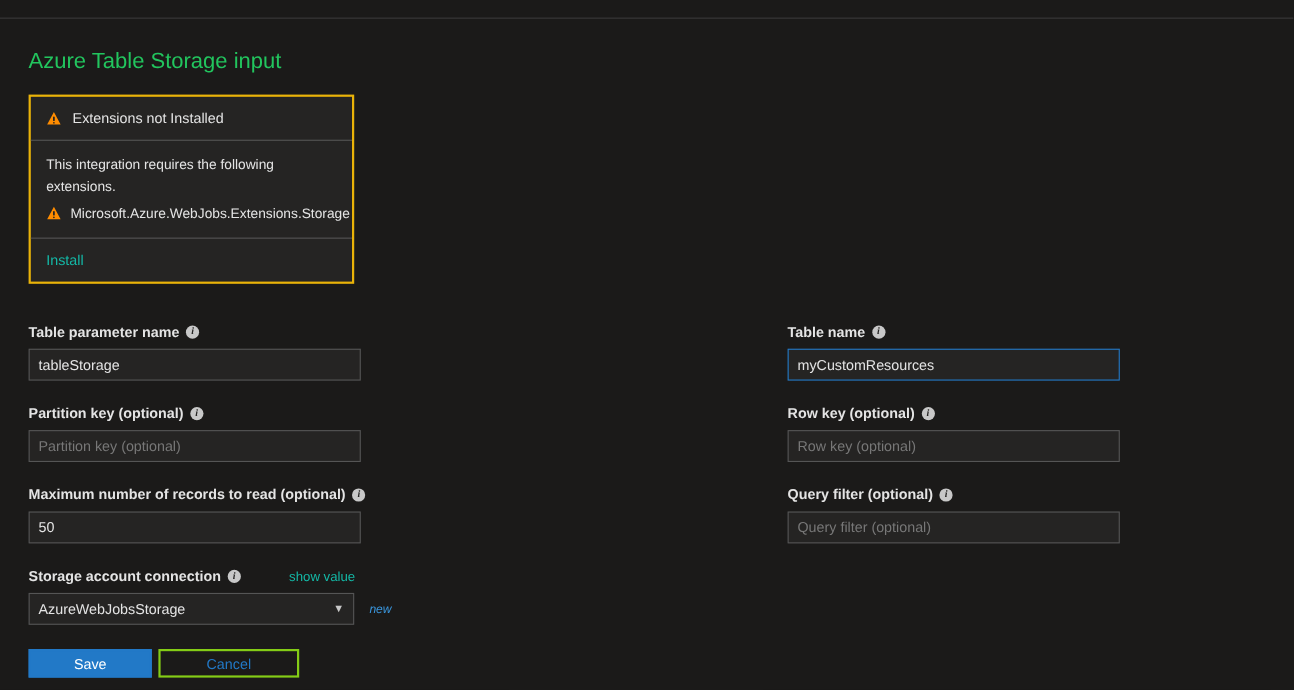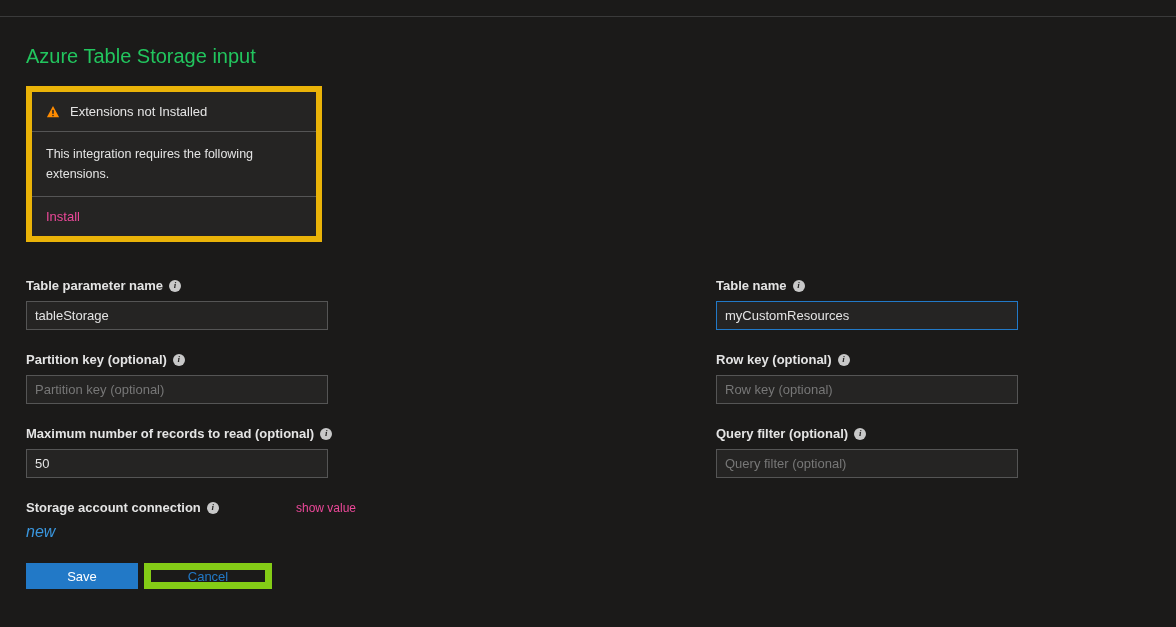--- a/index.html
+++ b/index.html
@@ -24,21 +24,21 @@
       padding: 28px 26px 20px 26px;
     }
     .page-title {
       font-size: 20px;
       font-weight: 400;
       color: #22c55e;
       margin-bottom: 18px;
     }
     .ext-card {
       width: 296px;
-      border: 6px solid #eab308;
+      border: 2px solid #eab308;
       background: #252423;
     }
     .ext-header {
       padding: 12px 14px;
       border-bottom: 1px solid #555;
       display: flex;
       align-items: center;
       gap: 10px;
     }
     .ext-body {
@@ -50,32 +50,32 @@
     .ext-body-line {
       display: flex;
       align-items: center;
       gap: 8px;
       margin-top: 4px;
     }
     .ext-footer {
       padding: 12px 14px;
     }
     .link {
-      color: #ec4899;
+      color: #14b8a6;
       cursor: pointer;
       font-size: 13px;
     }
     .link-sm {
       font-size: 12px;
       font-style: normal;
     }
     .link-italic {
       font-style: italic;
       color: #3a96dd;
-      font-size: 16px;
+      font-size: 11px;
     }
     .warn-icon svg {
       display: block;
     }
     .two-col {
       display: flex;
       gap: 360px;
       margin-top: 36px;
     }
     .col { width: 302px; }
@@ -87,23 +87,23 @@
       display: flex;
       align-items: center;
       gap: 6px;
       font-size: 13px;
       color: #e4e4e4;
       margin-bottom: 8px;
       font-weight: 600;
     }
     .field-label-row {
       display: flex;
-      justify-content: space-between;
       align-items: center;
       margin-bottom: 8px;
+      gap: 44px;
     }
     .info-icon {
       width: 12px;
       height: 12px;
       border-radius: 50%;
       background: #c8c8c8;
       color: #252423;
       display: inline-flex;
       align-items: center;
       justify-content: center;
@@ -154,21 +154,21 @@
       gap: 14px;
     }
     .buttons {
       display: flex;
       gap: 6px;
       margin-top: 14px;
     }
     .btn {
       height: 26px;
       width: 112px;
-      border: 7px solid #84cc16;
+      border: 2px solid #84cc16;
       font-size: 13px;
       cursor: pointer;
       display: flex;
       align-items: center;
       justify-content: center;
     }
     .btn-primary {
       background: #2279c7;
       color: #fff;
       border-color: #2279c7;
@@ -191,20 +191,28 @@
     <div class="ext-header">
       <span class="warn-icon">
         <svg width="14" height="14" viewBox="0 0 16 16">
             <path fill="#ff8c00" d="M8 1l7 13H1L8 1zm0 4.5a.9.9 0 00-.9.9v3a.9.9 0 101.8 0v-3a.9.9 0 00-.9-.9zm0 5.7a.9.9 0 100 1.8.9.9 0 000-1.8z"></path>
           </svg>
       </span>
       <span>Extensions not Installed</span>
     </div>
     <div class="ext-body">
       <div>This integration requires the following extensions.</div>
+      <div class="ext-body-line">
+        <span class="warn-icon">
+          <svg width="14" height="14" viewBox="0 0 16 16">
+              <path fill="#ff8c00" d="M8 1l7 13H1L8 1zm0 4.5a.9.9 0 00-.9.9v3a.9.9 0 101.8 0v-3a.9.9 0 00-.9-.9zm0 5.7a.9.9 0 100 1.8.9.9 0 000-1.8z"></path>
+            </svg>
+        </span>
+        <span>Microsoft.Azure.WebJobs.Extensions.Storage</span>
+      </div>
     </div>
     <div class="ext-footer">
       <span class="link">Install</span>
     </div>
   </div>
 
   <div class="two-col">
     <div class="col-wide">
 
       <div class="field-group">
@@ -233,20 +241,24 @@
 
       <div class="field-group">
         <div class="field-label-row" style="width:330px">
           <div class="field-label" style="margin-bottom:0">
             <span>Storage account connection</span>
             <span class="info-icon">i</span>
           </div>
           <span class="link link-sm">show value</span>
         </div>
         <div class="select-row">
+          <div class="select" style="width:330px">
+            <span>AzureWebJobsStorage</span>
+            <span class="caret">▼</span>
+          </div>
           <span class="link-italic">new</span>
         </div>
       </div>
 
       <div class="buttons">
         <div class="btn btn-primary">Save</div>
         <div class="btn btn-secondary">Cancel</div>
       </div>
 
     </div>

